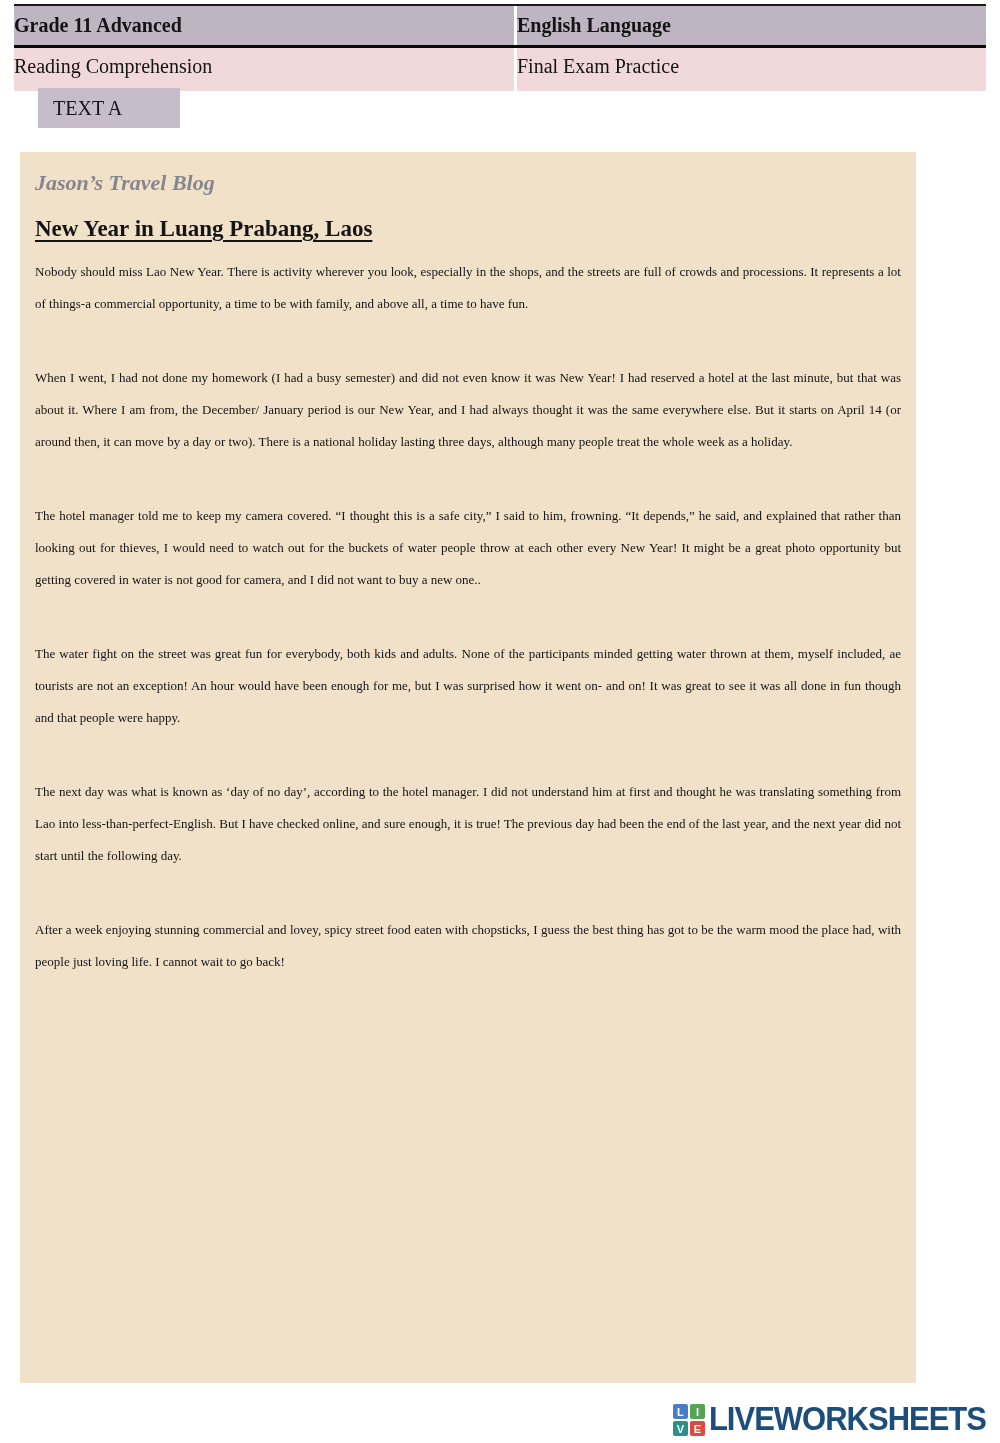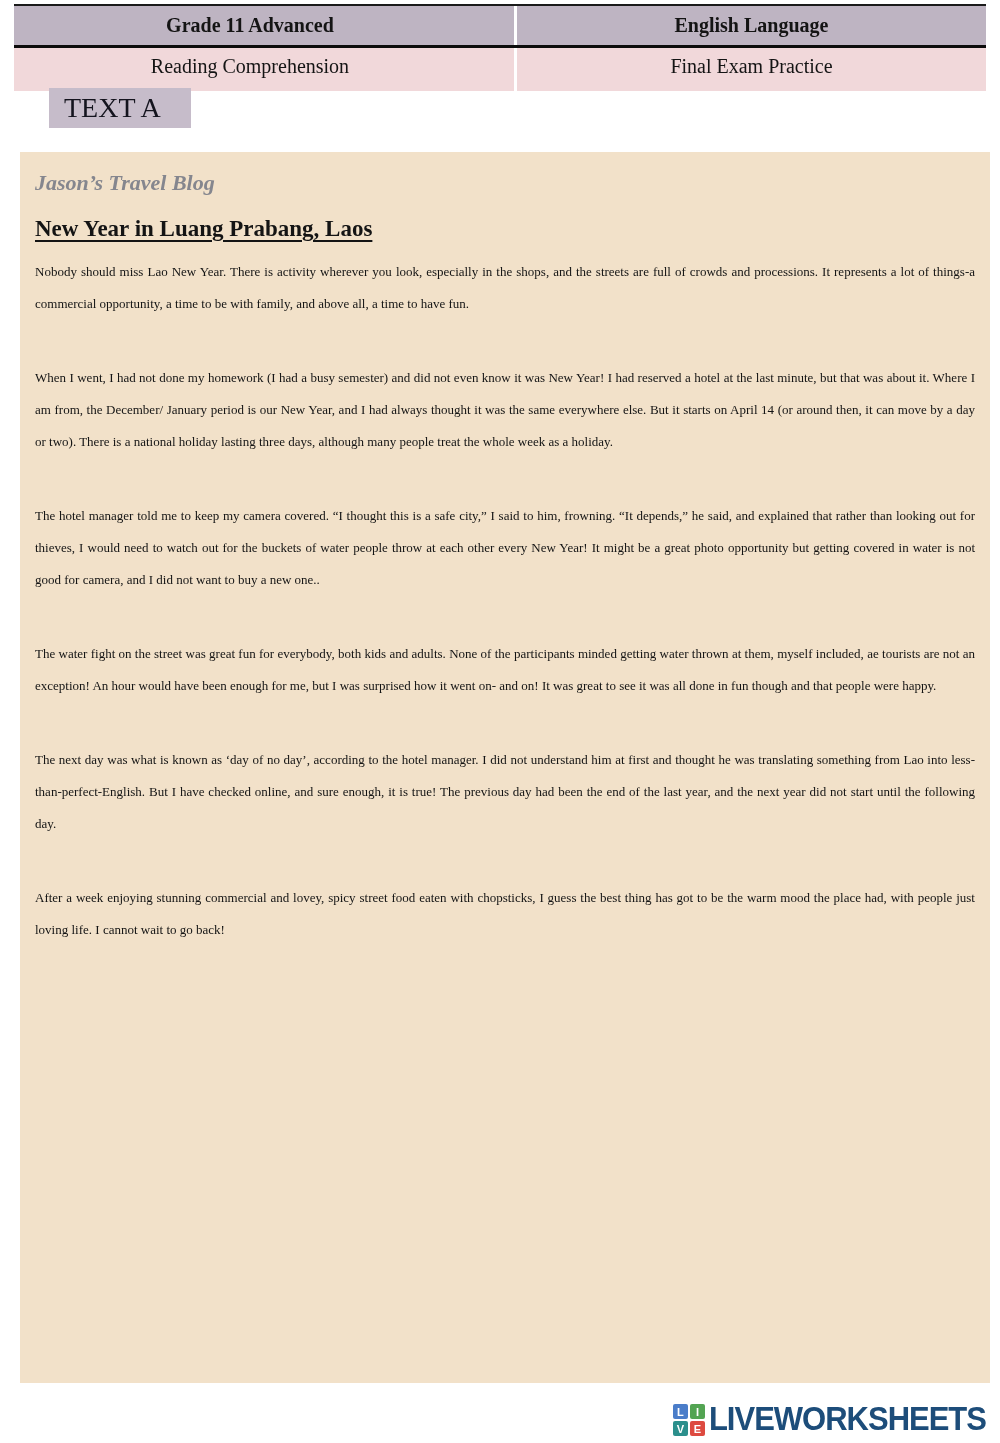--- a/index.html
+++ b/index.html
@@ -26,42 +26,40 @@
   
   .header-table{
     position:absolute;left:14px;top:4px;width:972px;
     border-top:2px solid #1a1a1a;
   }
   .header-row{display:flex;}
   .header-row.row1{background:var(--header-row1-bg);border-bottom:3px solid #0c0c0c;}
   .header-row.row2{background:var(--header-row2-bg);}
   .header-cell{
     flex:1 1 50%;
-    text-align:center;
     font-size:20px;
     height:39px;line-height:39px;
     white-space:nowrap;overflow:hidden;
   }
   .header-row.row2 .header-cell{height:43px;line-height:36px;}
   .header-cell.right{border-left:3px solid #ffffff;margin-left:28px;}
   .header-row.row1 .header-cell{font-weight:bold;}
   
   .text-a-box{
     position:absolute;left:38px;top:88px;
     width:142px;height:40px;
     background:var(--text-a-bg);
-    font-size:28px;line-height:40px;
+    font-size:20px;line-height:40px;
     padding-left:15px;
     color:#14141e;
-    margin-left:11px;
   }
   
   .article{
     position:absolute;left:20px;top:152px;
-    width:970px;height:1231px;
+    width:896px;height:1231px;
     background:var(--article-bg);
     padding:16px 15px 0 15px;
     overflow:hidden;
   }
   .blog-title{
     font-size:22px;font-weight:bold;font-style:italic;
     color:var(--blog-title-gray);
     line-height:30px;
     margin-bottom:14px;
   }

